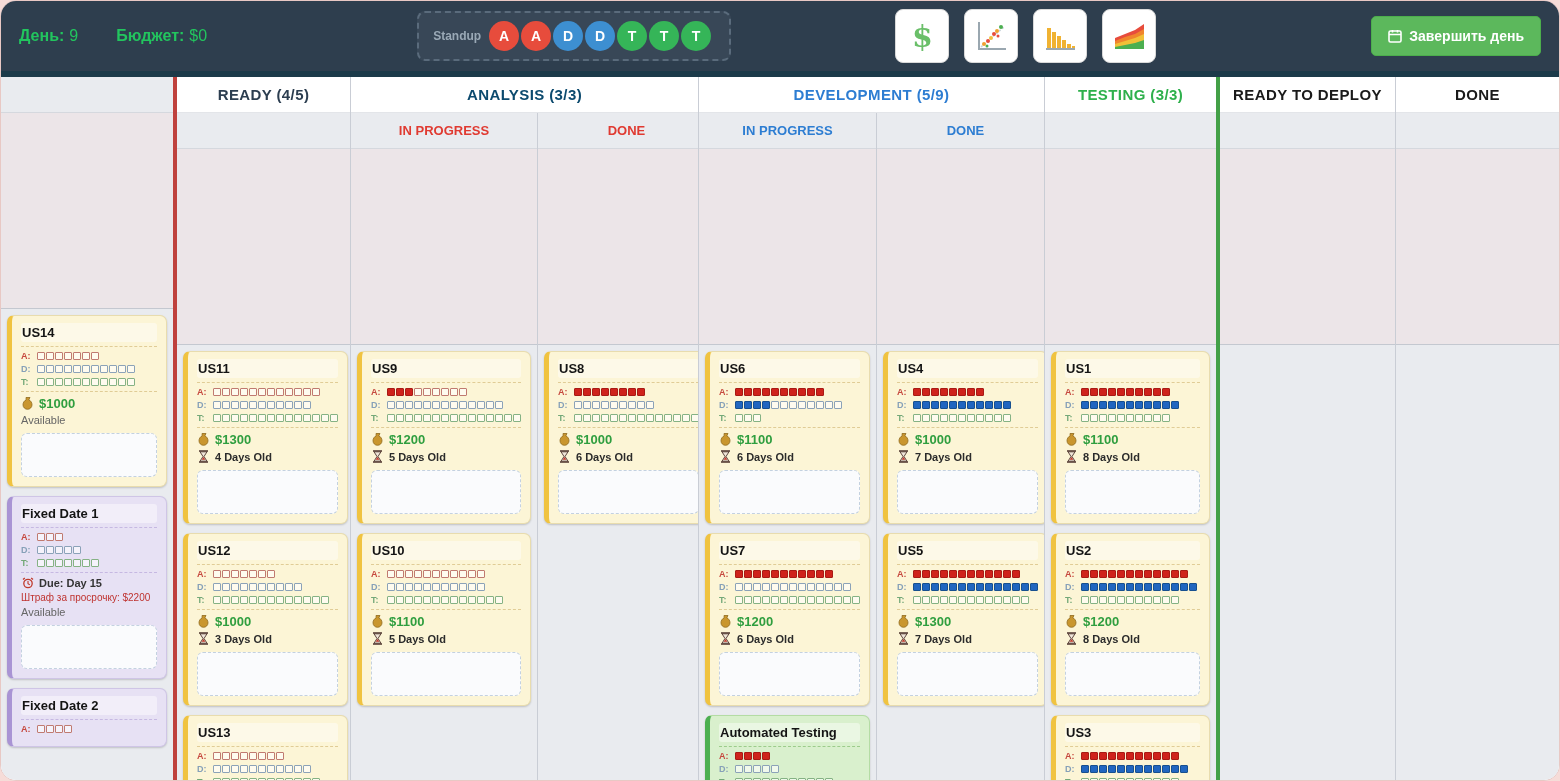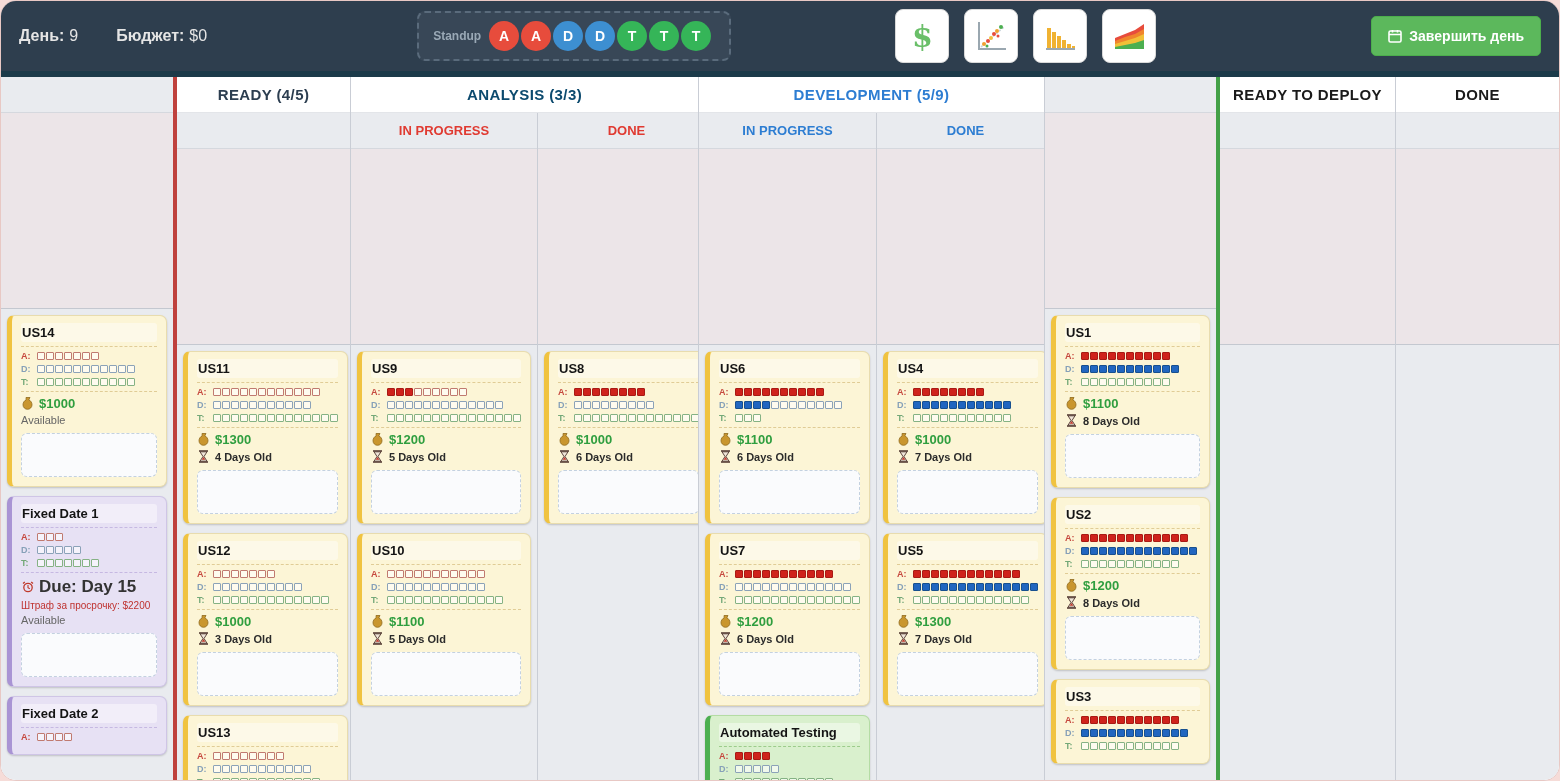--- a/index.html
+++ b/index.html
@@ -2,21 +2,21 @@
 <html><head>
 <meta charset="utf-8">
 <style>
   * { margin:0; padding:0; box-sizing:border-box; }
   html,body { width:1560px; height:781px; overflow:hidden; }
   body { background:#f6dcd8; font-family:"Liberation Sans", sans-serif; }
   .app { width:1560px; height:781px; border-radius:16px; overflow:hidden; background:#e9ebef; display:flex; flex-direction:column; border:1px solid #e8c8c4; }
 
   
   .topbar { height:76px; background:#2e3e4e; border-bottom:6px solid #1c3a49; display:flex; align-items:center; padding:0 18px; flex-shrink:0; }
-  .tb-left { display:flex; align-items:center; gap:38px; color:#e5e5e5; font-size:16px; }
+  .tb-left { display:flex; align-items:center; gap:38px; color:#22c55e; font-size:16px; }
   .tb-stat b { font-weight:bold; }
   .tb-stat span { font-weight:normal; margin-left:5px; }
   .standup { margin-left:210px; display:flex; align-items:center; gap:8px; border:2px dashed #5a6b7c; background:rgba(255,255,255,0.05); border-radius:8px; padding:8px 18px 8px 14px; }
   .standup-label { color:#9aa9b6; font-size:12px; font-weight:bold; }
   .avatars { display:flex; gap:2px; }
   .avatar { width:30px; height:30px; border-radius:50%; color:#fff; font-weight:bold; font-size:14px; display:flex; align-items:center; justify-content:center; cursor:grab; }
   .tb-charts { margin-left:auto; display:flex; gap:15px; }
   .chart-btn { width:54px; height:54px; background:#fff; border:1px solid #d9d9d9; border-radius:8px; display:flex; align-items:center; justify-content:center; cursor:pointer; }
   .dollar-glyph { color:#6abf69; font-size:30px; font-weight:bold; font-family:"DejaVu Serif", serif; }
   .end-day { margin-left:215px; background:#5cb85c; border:1px solid #4cae4c; color:#fff; font-weight:bold; font-size:14px; padding:11px 16px; border-radius:5px; display:flex; align-items:center; gap:7px; cursor:pointer; }
@@ -59,21 +59,21 @@
   .cell.a { border:1px solid #c07a70; }
   .cell.d { border:1px solid #8ba2b8; }
   .cell.t { border:1px solid #85b284; }
   .cell.a.filled { background:#cf231c; border-color:#a81b15; }
   .cell.d.filled { background:#2166c0; border-color:#17508f; }
   .meta { margin-top:4px; }
   .meta-row { display:flex; align-items:center; gap:5px; margin:3px 0; }
   .money-text { font-size:13px; font-weight:bold; color:#2f9e3f; }
   .days-text { font-size:11px; font-weight:bold; color:#2b2b2b; }
   .avail-text { font-size:11px; font-weight:normal; color:#666; }
-  .due-text { font-size:17px; font-weight:bold; color:#333; }
+  .due-text { font-size:11px; font-weight:bold; color:#333; }
   .penalty-text { font-size:10px; font-weight:normal; color:#bf3330; }
   .drop { margin-top:7px; height:44px; background:#fafbfd; border:1px dashed #c3d1e0; border-radius:6px; }
   .micon { display:inline-flex; width:13px; justify-content:center; flex-shrink:0; }
 </style>
 </head>
 <body>
 
 <div class="app">
 
   <div class="topbar">
@@ -1123,20 +1123,21 @@
                   </div>
                 </div>
                 <div class="drop"></div>
               </div>
             </div>
         </div>
       </div>
     </div>
 
     <div class="col col-testing">
+      <div class="col-header" style="color: rgb(46, 176, 76);">TESTING (3/3)</div>
       <div class="group-body">
           <div class="subcol">
         <div class="col-subheader"></div>
         <div class="col-dropzone"></div>
         <div class="col-cards">
               <div class="card t-story">
                 <div class="card-title">US1</div>
                 <div class="sep"></div>
                 <div>
                   <div class="bar-row">

